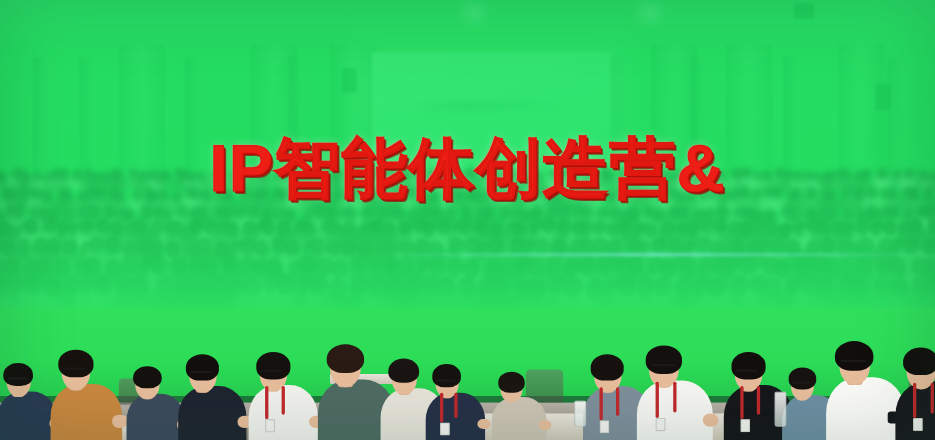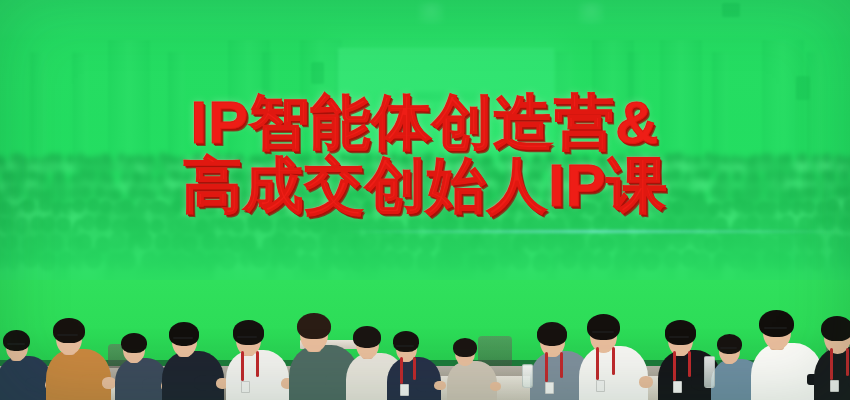--- a/index.html
+++ b/index.html
@@ -3052,17 +3052,16 @@
             background:#19191d;"></div>
         </div>
       </div>
 
     <div class="bottle" style="left:704px;top:76px;height:32px;"></div>
     <div class="bottle" style="left:522px;top:84px;height:24px;"></div>
   </div>
 
   <div class="text-block">
     <div class="headline line1">IP智能体创造营&amp;</div>
-    <div class="headline line2">高成交创始人IP课</div>
   </div>
 
   <div class="vignette"></div>
 </div>
 
 </body></html>

